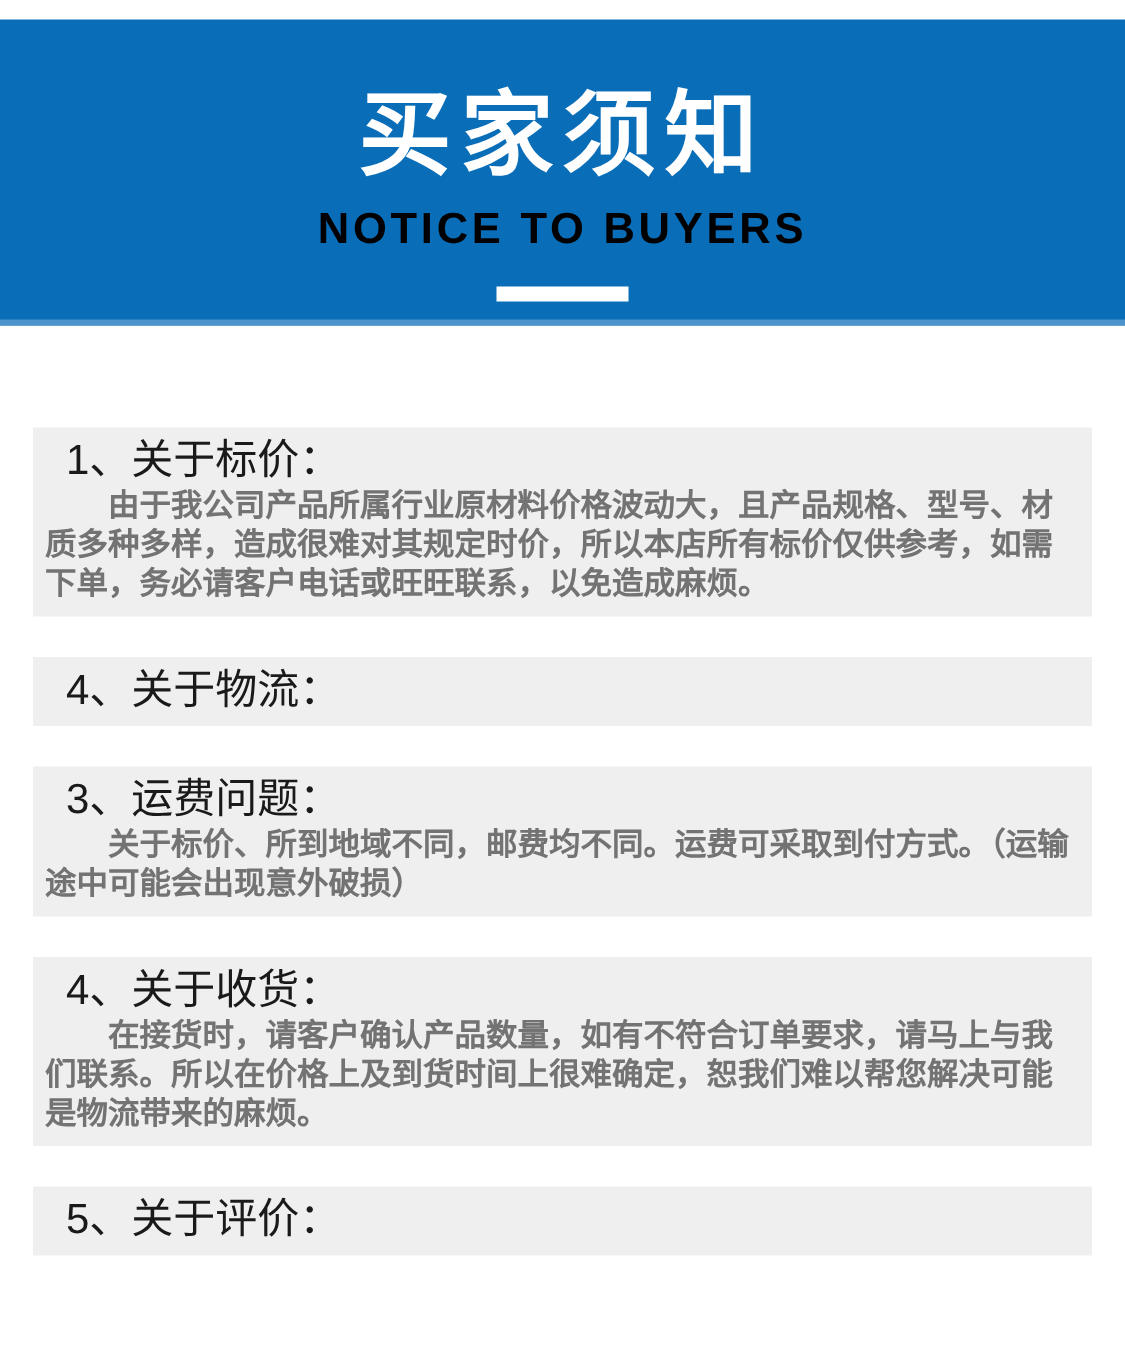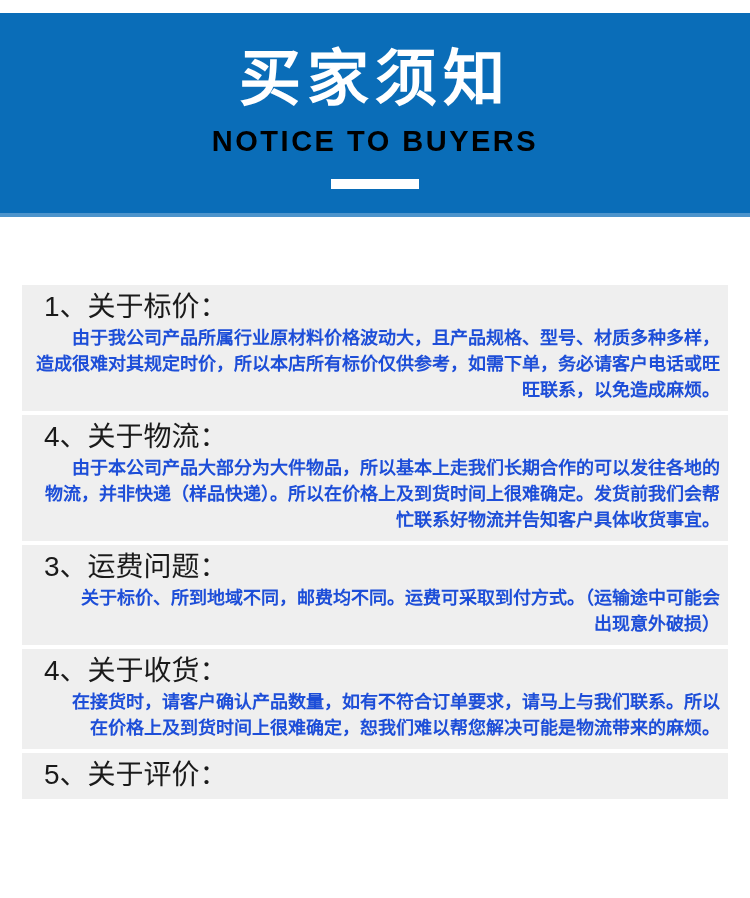--- a/index.html
+++ b/index.html
@@ -16,21 +16,21 @@
     margin-top:13px;
     height:200px;
     background:#0a6db8;
     border-bottom:4px solid #4d94cc;
     text-align:center;
     color:#ffffff;
     box-sizing:content-box;
   }
   .banner-title{
     margin:0;
-    padding-top:34px;
+    padding-top:46px;
     font-size:62px;
     line-height:64px;
     font-weight:900;
     letter-spacing:6px;
     color:#ffffff;
   }
   .banner-subtitle{
     margin-top:14px;
     font-size:29px;
     line-height:32px;
@@ -43,37 +43,36 @@
     margin:22px auto 0;
     background:#ffffff;
   }
   
   .content{
     margin:68px 22px 0;
   }
   .notice{
     background:#efefef;
     padding:6px 8px 8px;
-    margin-bottom:4px;
+    margin-bottom:27px;
   }
   .notice-heading{
     margin:0 0 0 14px;
     font-size:28px;
     line-height:32px;
     font-weight:400;
     color:#1a1a1a;
   }
   .notice-body{
     margin:2px 0 0;
-    font-size:18px;
+    font-size:21px;
     line-height:26px;
     font-weight:700;
     text-indent:2em;
-    color:#1d4ed8;
-    text-align:right;
+    color:#737373;
   }
 </style>
 </head>
 <body>
 
 <div class="page">
 
   <header class="banner">
     <h1 class="banner-title">买家须知</h1>
     <div class="banner-subtitle">NOTICE TO BUYERS</div>
@@ -82,21 +81,20 @@
 
   <main class="content">
 
     <section class="notice">
       <h2 class="notice-heading">1、关于标价：</h2>
       <p class="notice-body">由于我公司产品所属行业原材料价格波动大，且产品规格、型号、材质多种多样，造成很难对其规定时价，所以本店所有标价仅供参考，如需下单，务必请客户电话或旺旺联系，以免造成麻烦。</p>
     </section>
 
     <section class="notice">
       <h2 class="notice-heading">4、关于物流：</h2>
-      <p class="notice-body">由于本公司产品大部分为大件物品，所以基本上走我们长期合作的可以发往各地的物流，并非快递（样品快递）。所以在价格上及到货时间上很难确定。发货前我们会帮忙联系好物流并告知客户具体收货事宜。</p>
     </section>
 
     <section class="notice">
       <h2 class="notice-heading">3、运费问题：</h2>
       <p class="notice-body">关于标价、所到地域不同，邮费均不同。运费可采取到付方式。（运输途中可能会出现意外破损）</p>
     </section>
 
     <section class="notice">
       <h2 class="notice-heading">4、关于收货：</h2>
       <p class="notice-body">在接货时，请客户确认产品数量，如有不符合订单要求，请马上与我们联系。所以在价格上及到货时间上很难确定，恕我们难以帮您解决可能是物流带来的麻烦。</p>

